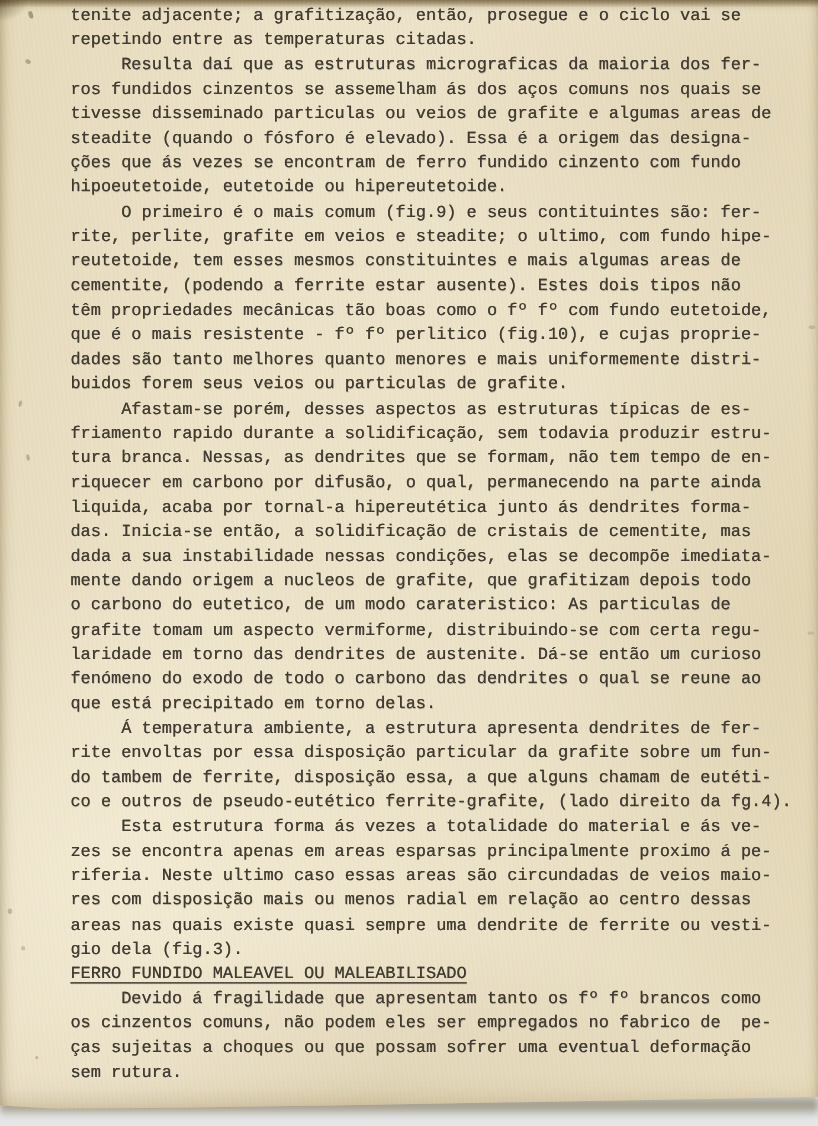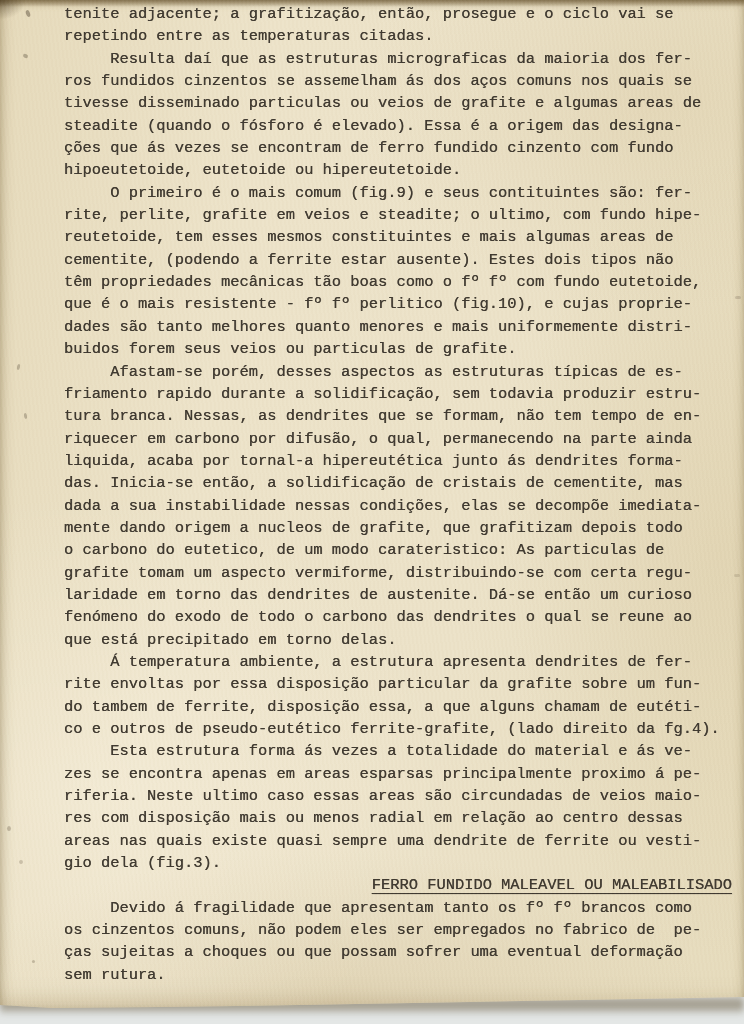--- a/index.html
+++ b/index.html
@@ -46,21 +46,21 @@
     background:radial-gradient(ellipse at 0 0, rgba(70,55,30,.55), transparent 70%);
   }
   .text-block{
     position:absolute;left:64px;top:3px;width:668px;
     font-size:15.4px;line-height:22.35px;white-space:pre;
     color:var(--ink);
     text-shadow:0 0 .6px rgba(62,56,47,.72), .4px .4px .4px rgba(62,56,47,.28);
   }
   .line{height:22.35px;}
   .line.heading{
-    text-align:right;
+    text-align:left;
     text-decoration:underline;
     text-decoration-thickness:1.4px;
     text-underline-offset:4px;
   }
   .speck{position:absolute;background:rgba(96,84,64,.5);border-radius:50%;}
   .sp1{left:26px;top:10px;width:4px;height:7px;transform:rotate(-18deg);}
   .sp2{left:23px;top:54px;width:5px;height:4px;transform:rotate(28deg);opacity:.8;}
   .sp3{left:17px;top:364px;width:3px;height:6px;opacity:.7;transform:rotate(12deg);}
   .sp4{left:24px;top:413px;width:3px;height:6px;opacity:.7;transform:rotate(-10deg);}
   .sp5{left:7px;top:826px;width:4px;height:5px;opacity:.6;}

